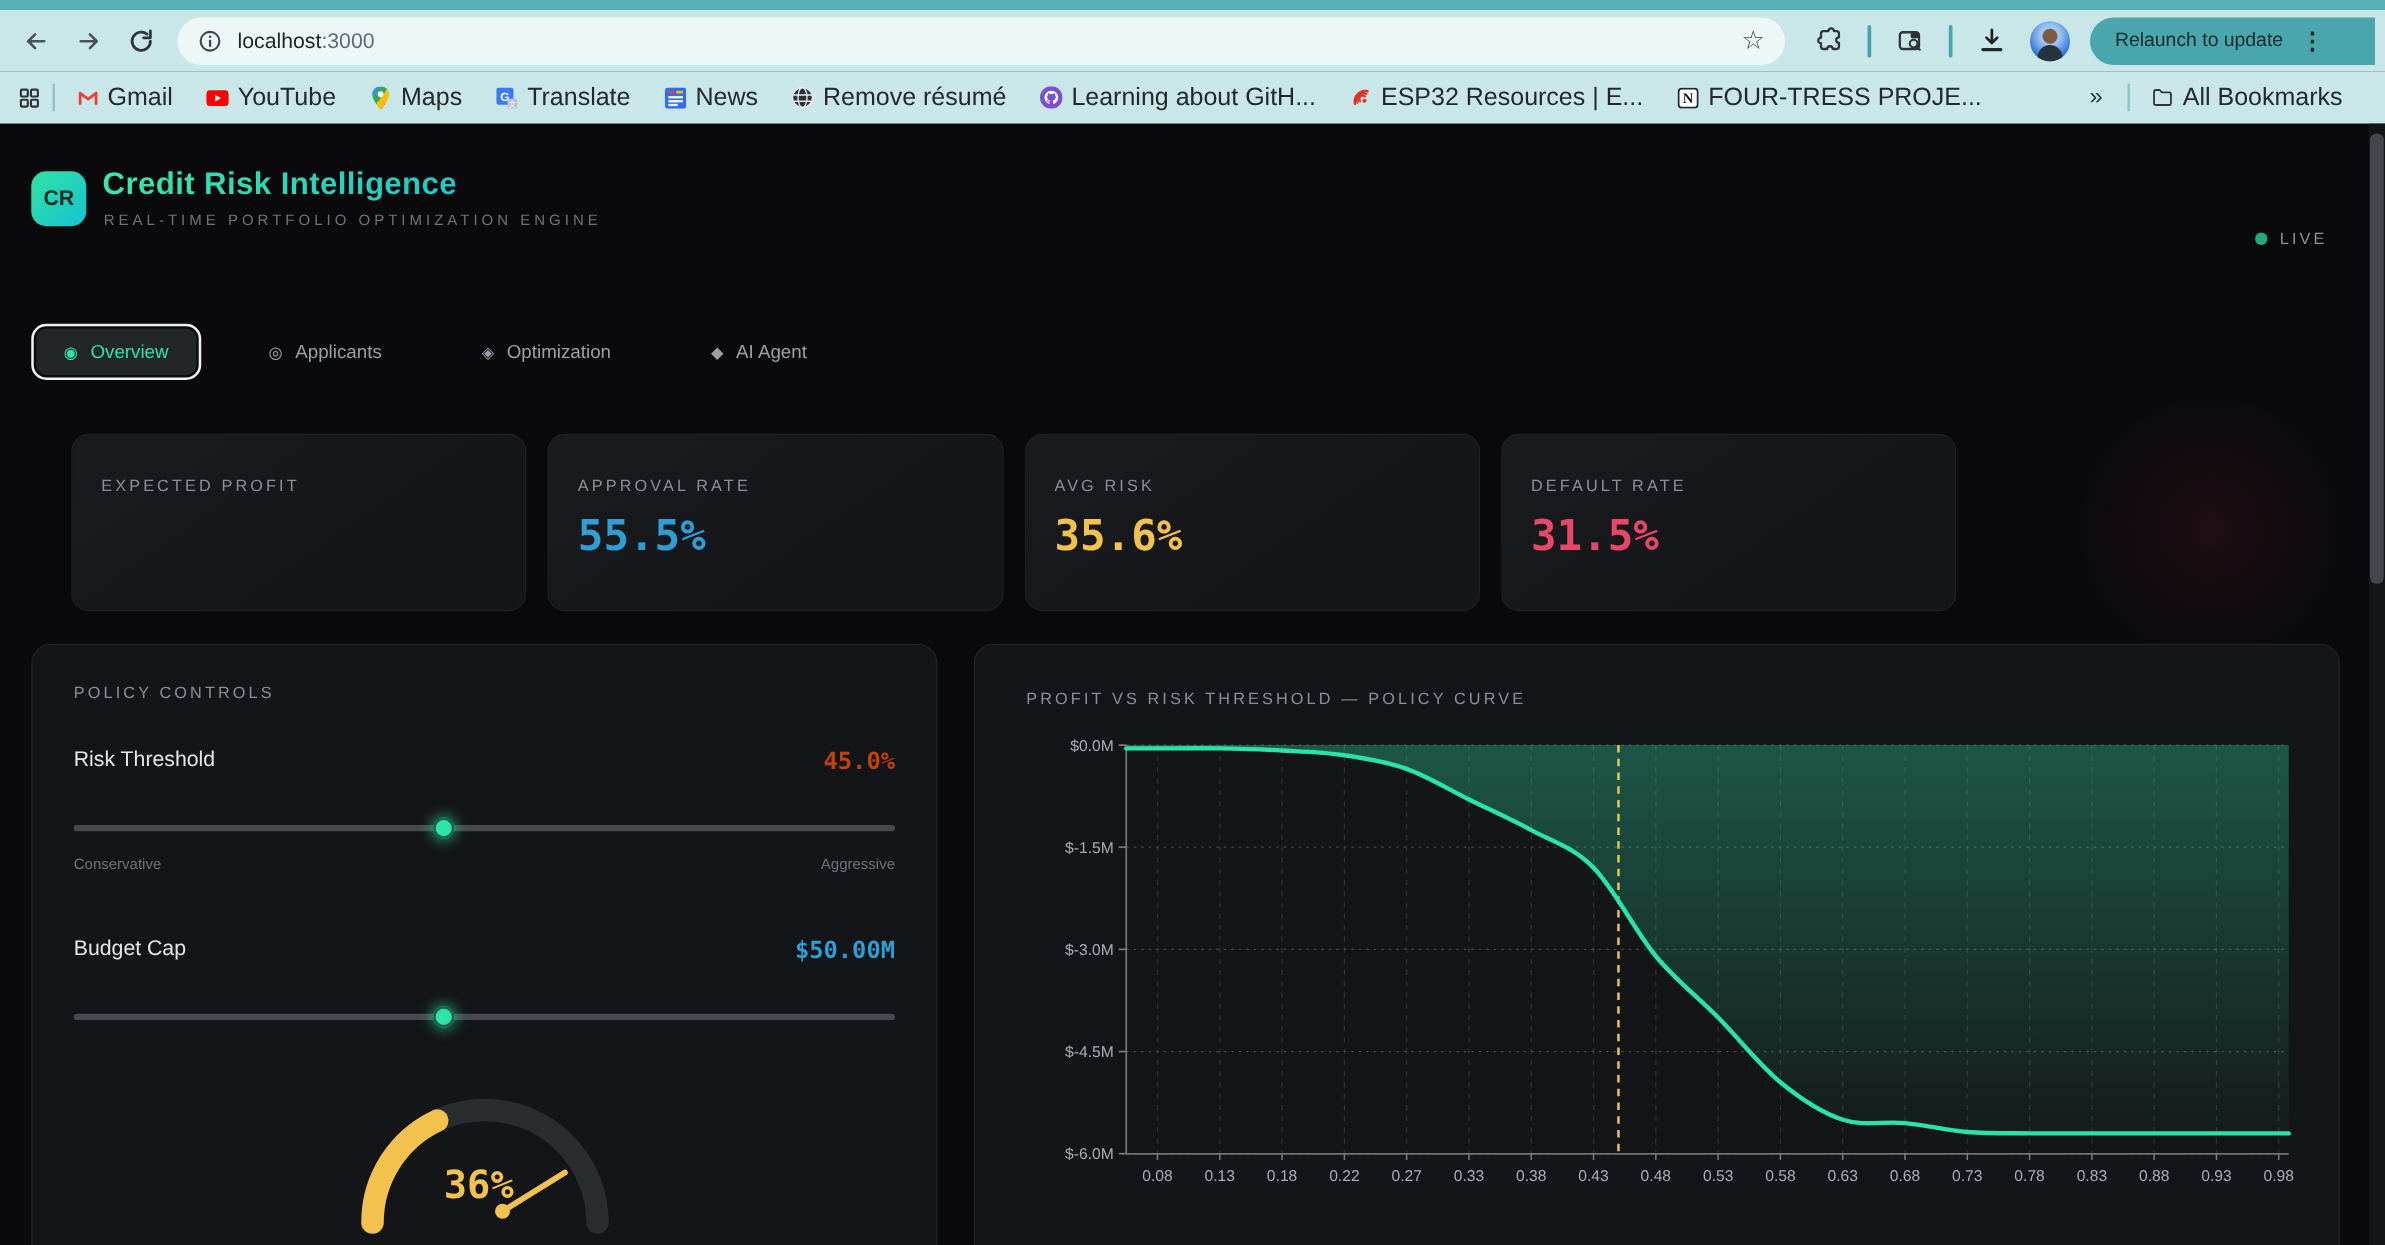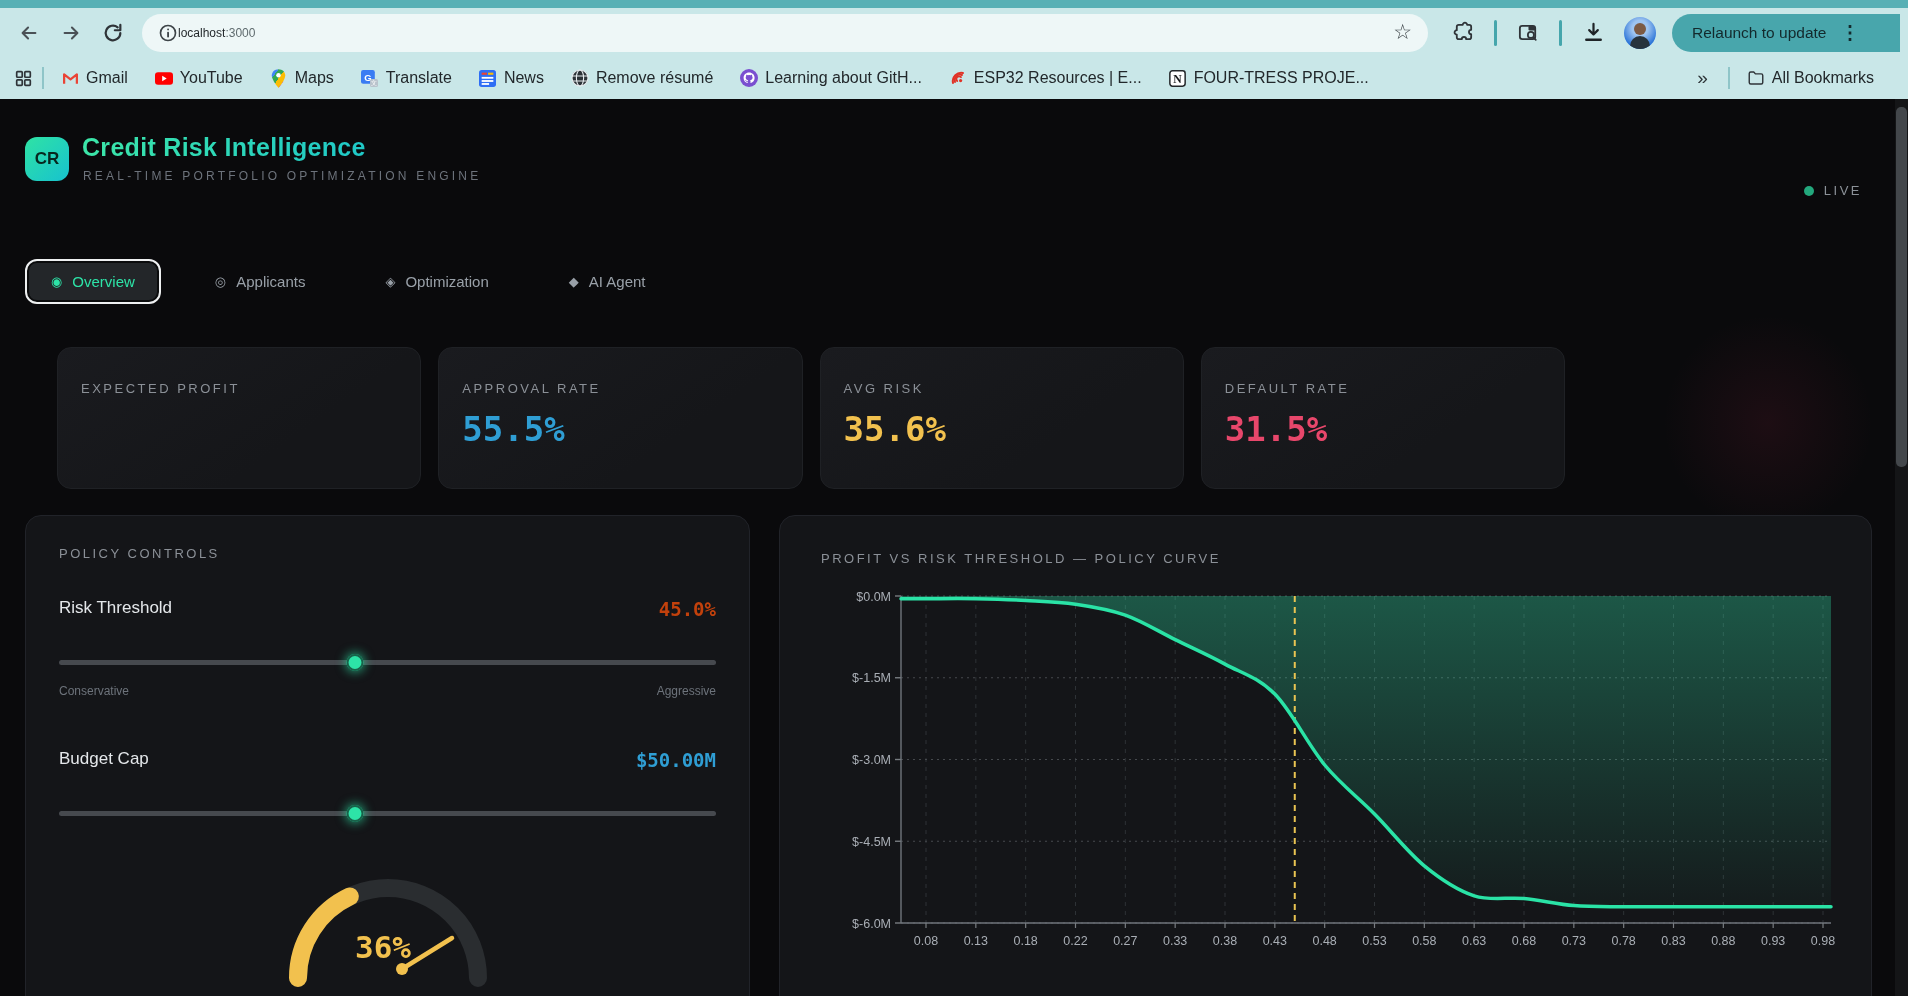--- a/index.html
+++ b/index.html
@@ -7,40 +7,40 @@
     font-family:"Liberation Sans", sans-serif; }
 
   
   .frame-strip { position:absolute; left:0; top:0; width:1908px; height:8px; background:#57b0b5; }
   .toolbar { position:absolute; left:0; top:8px; width:1908px; height:49px; background:#c9e7e8;
     display:flex; align-items:center; padding:0 8px; }
   .nav-btn { width:42px; height:40px; display:flex; align-items:center; justify-content:center;
     border-radius:50%; flex:none; }
   .omnibox { flex:1; height:38px; background:#eef7f7; border-radius:19px; margin:0 14px 0 8px;
     display:flex; align-items:center; padding:0 16px; position:relative; }
-  .url-text { font-size:12px; color:#1f2427; }
+  .url-text { font-size:17px; color:#1f2427; margin-left:12px; }
   .url-port { color:#5f6b6e; }
   .omni-star { position:absolute; right:16px; top:6px; font-size:21px; color:#3d4448; }
   .tb-sep { width:3px; height:26px; background:#45a6ac; border-radius:2px; margin:0 10px; flex:none; }
   .avatar { width:32px; height:32px; border-radius:50%; flex:none; margin:0 10px;
     background:radial-gradient(circle at 50% 35%, #9ec4f0 0 30%, #2a74d8 72%); position:relative; overflow:hidden; }
   .avatar::before { content:""; position:absolute; left:10px; top:6px; width:12px; height:12px;
     border-radius:50%; background:#7c5a44; }
   .avatar::after { content:""; position:absolute; left:6px; top:19px; width:20px; height:14px;
     border-radius:10px 10px 0 0; background:#27333c; }
   .relaunch-pill { height:38px; background:#48a6ac; border-radius:19px 0 0 19px; margin-left:6px;
     display:flex; align-items:center; padding:0 6px 0 20px; flex:none; width:228px; }
   .relaunch-label { font-size:15.5px; color:#13292c; }
   .kebab { font-size:19px; font-weight:bold; color:#13292c; margin-left:14px; letter-spacing:0; }
 
   .bookmarks-bar { position:absolute; left:0; top:57px; width:1908px; height:42px; background:#c9e7e8;
     display:flex; align-items:center; padding:0 14px; }
   .bm-item { display:flex; align-items:center; gap:7px; margin-right:13px; padding:4px 7px;
     border-radius:6px; flex:none; }
-  .bm-label { font-size:16px; color:#22282b; white-space:nowrap; }
+  .bm-label { font-size:20px; color:#22282b; white-space:nowrap; }
   .bm-sep { width:2px; height:22px; background:#8fc5c8; margin:0 10px; flex:none; }
   .bm-spacer { flex:1; }
   .bm-chevrons { font-size:19px; color:#2e3538; padding:0 10px; flex:none; }
   .bm-ico { width:18px; height:18px; flex:none; display:flex; align-items:center; justify-content:center; }
 
   
   .page { position:absolute; left:0; top:99px; width:1908px; height:897px; background:#0a0a0c; overflow:hidden; }
   .glow { position:absolute; right:0; top:180px; width:560px; height:320px; pointer-events:none;
     background:radial-gradient(closest-side at 75% 45%, rgba(225,50,95,0.09), transparent 75%); }
 

